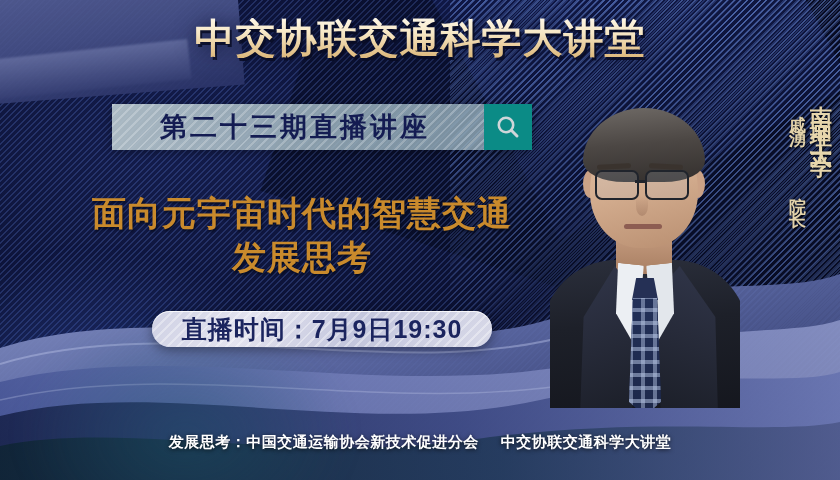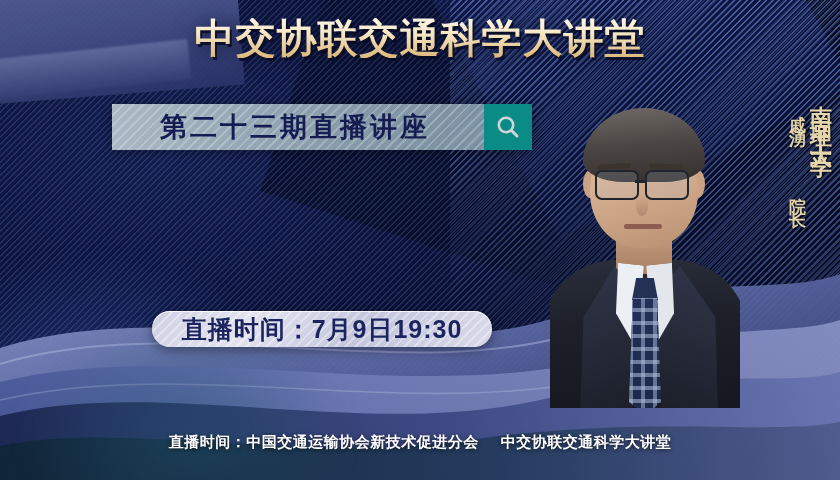--- a/index.html
+++ b/index.html
@@ -317,20 +317,24 @@
   <div class="episode-bar">
     <div class="episode-text">第二十三期直播讲座</div>
     <div class="episode-search">
       <svg width="26" height="26" viewBox="0 0 26 26">
         <circle cx="11" cy="11" r="7.2" fill="none" stroke="#cfd6d9" stroke-width="2.6"></circle>
         <line x1="16.3" y1="16.3" x2="22" y2="22" stroke="#cfd6d9" stroke-width="3" stroke-linecap="round"></line>
       </svg>
     </div>
   </div>
 
+  <div class="topic">
+    <div>面向元宇宙时代的智慧交通</div>
+    <div>发展思考</div>
+  </div>
 
   <div class="time-pill">
     <span class="time-text">直播时间：7月9日19:30</span>
   </div>
 
   <div class="portrait-wrap">
     <div class="portrait">
       <div class="p-shoulders"></div>
       <div class="p-neck"></div>
       <div class="p-ear-l"></div>
@@ -356,16 +360,16 @@
   <div class="v-block">
     <div class="v-col-big">南京理工大学</div>
     <div class="v-col-small">
       <span>戚湧</span>
       <span style="display:inline-block;height:16px;"></span>
       <span>院长</span>
     </div>
   </div>
 
   <div class="footer">
-    <span>直播时间：</span><span>中国交通运输协会新技术促进分会</span><span class="gap"></span><span>中交协联交通科学大讲堂</span>
+    <span>发展思考：</span><span>中国交通运输协会新技术促进分会</span><span class="gap"></span><span>中交协联交通科学大讲堂</span>
   </div>
 
 </div>
 
 </body></html>

